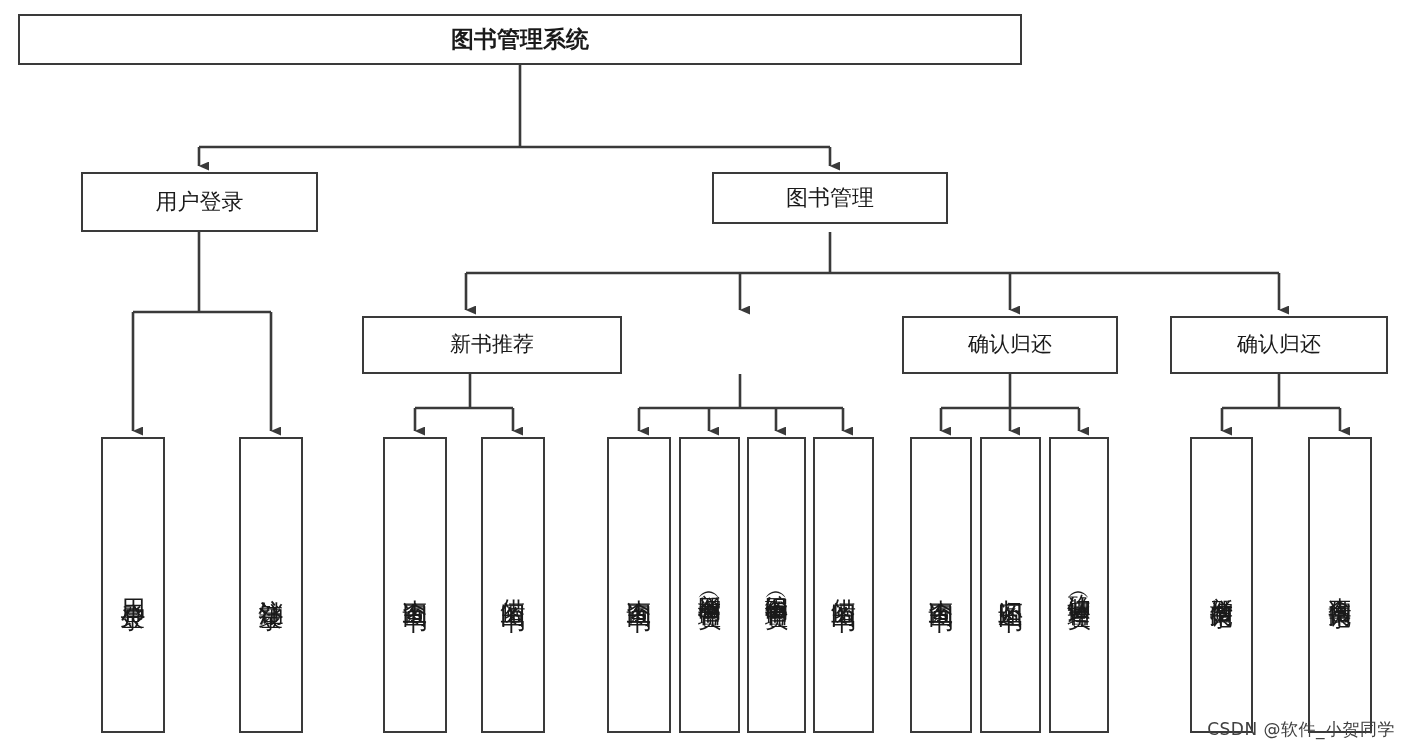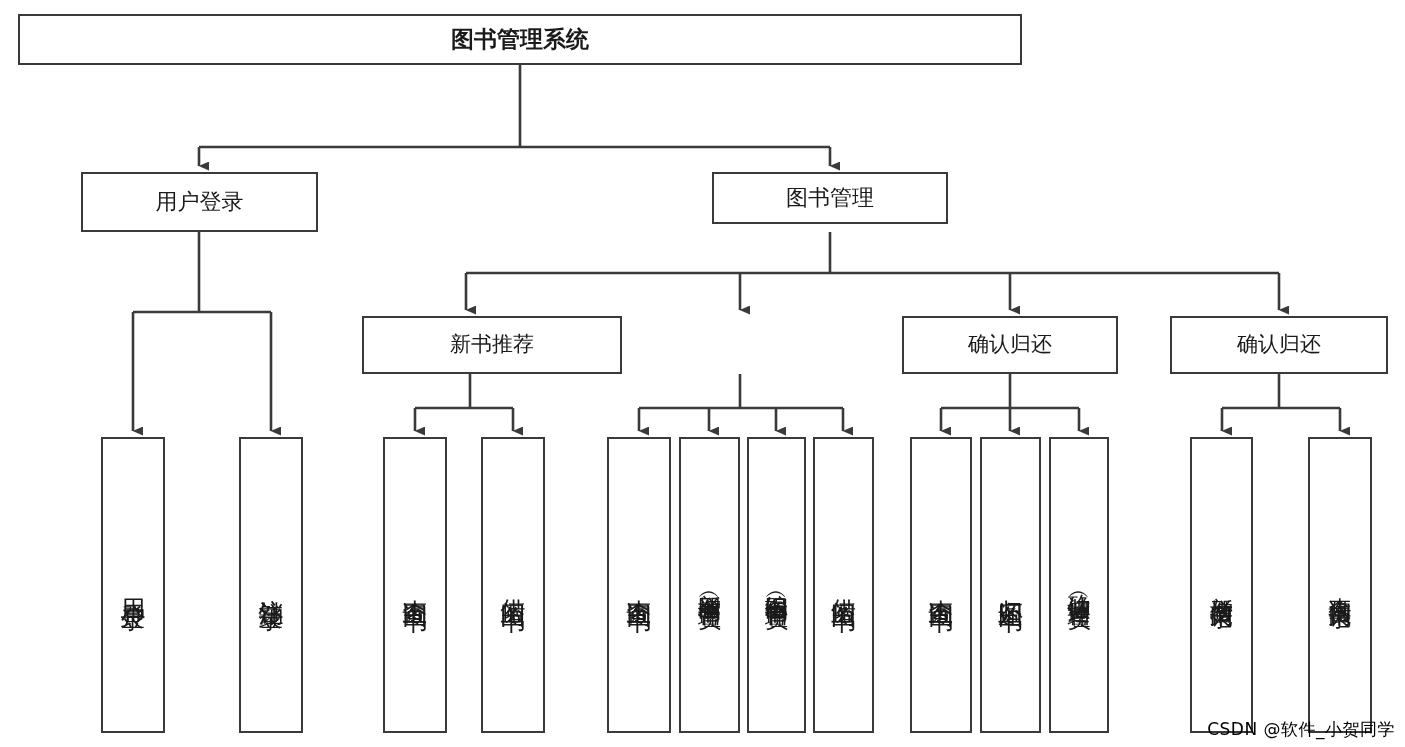--- a/index.html
+++ b/index.html
@@ -63,21 +63,21 @@
   }
   .node.vert.narrow .node-label {
     font-size: 23px;
     letter-spacing: 2px;
   }
   #watermark {
     position: absolute;
     right: 10px;
     bottom: 6px;
     font-size: 17px;
-    color: #000000;
+    color: #404040;
     white-space: nowrap;
     letter-spacing: 0.5px;
   }
 </style>
 </head>
 <body>
 
 <div id="diagram-root">
 
   <svg id="edge-layer" viewBox="0 0 1405 747" xmlns="http://www.w3.org/2000/svg">

